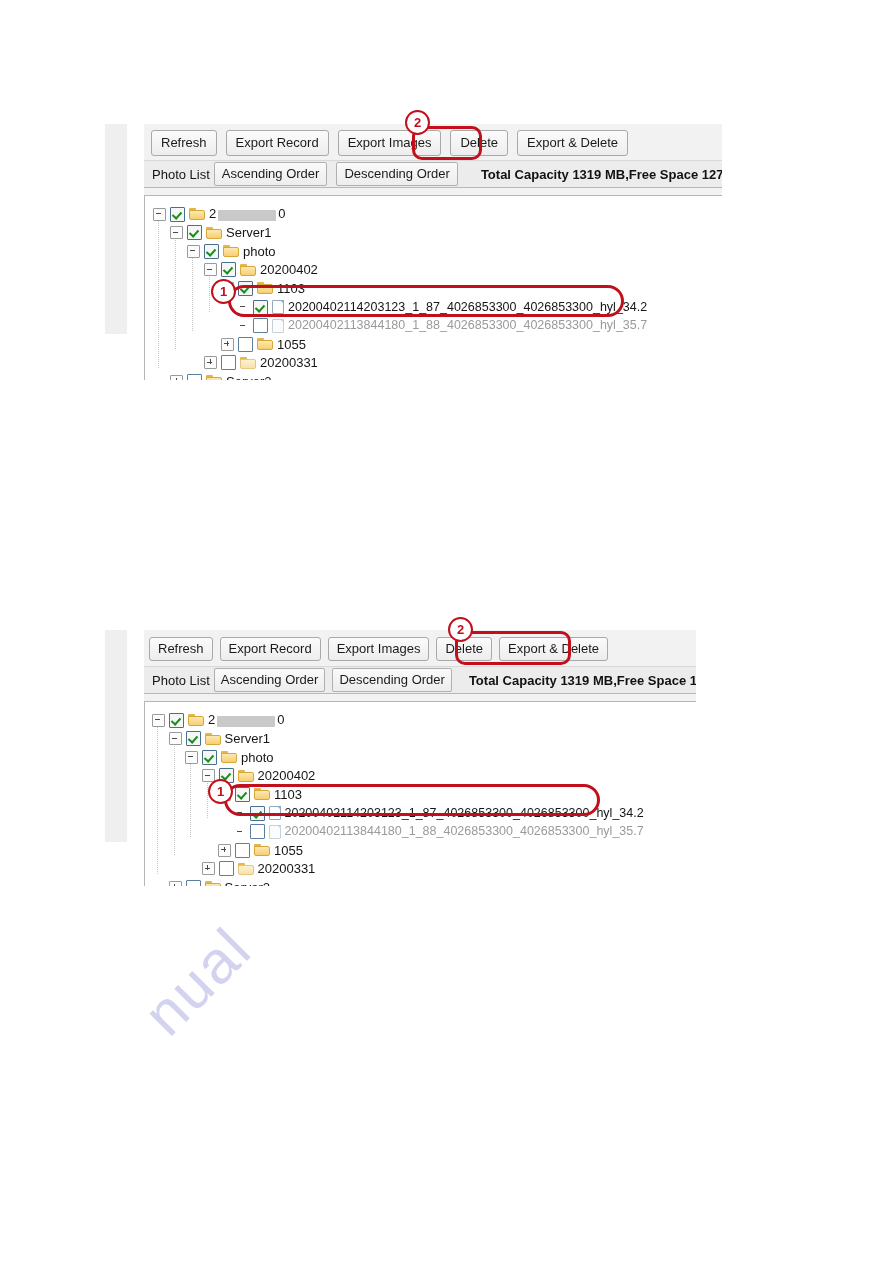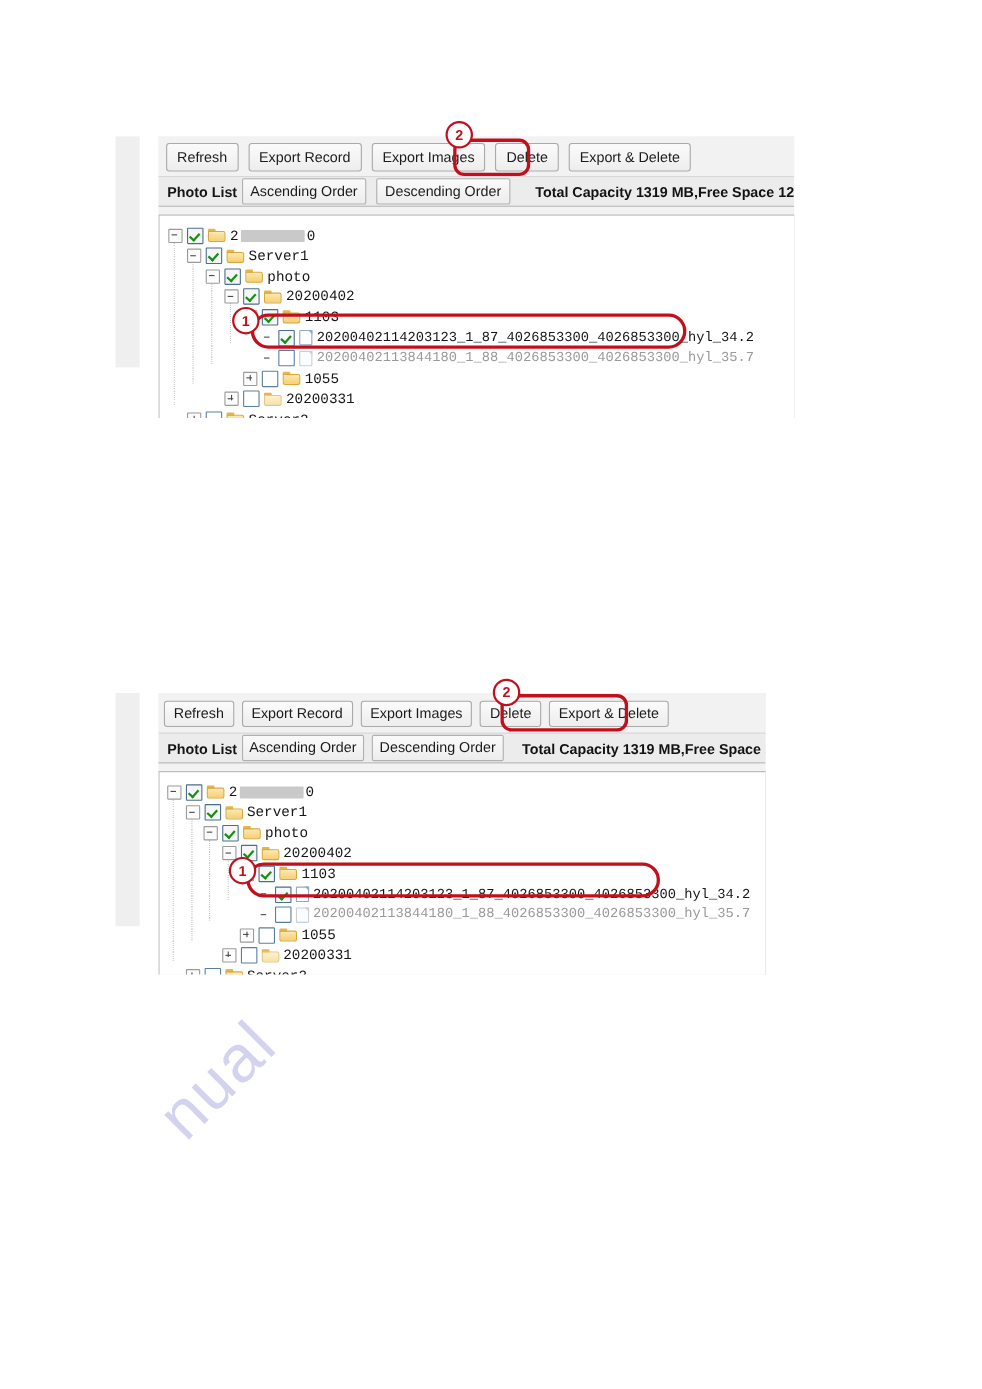--- a/index.html
+++ b/index.html
@@ -29,33 +29,33 @@
     background:linear-gradient(#fbfbfb,#ededed);
     border:1px solid #a9a9a9;border-radius:3px;
     font-size:13px;color:#1b1b1b;line-height:1;
     padding:5px 9px 6px 9px;margin-right:9px;white-space:nowrap;
     font-family:"Liberation Sans",sans-serif;
   }
 
   
   .subbar{position:absolute;display:flex;align-items:center;background:#ececec;
           border-top:1px solid #d8d8d8;border-bottom:1px solid #b8b8b8;}
-  .subbar-title{font-size:13px;font-weight:bold;color:#141414;padding:0 4px 0 8px;white-space:nowrap;}
+  .subbar-title{font-size:13px;font-weight:normal;color:#141414;padding:0 4px 0 8px;white-space:nowrap;}
   .sb-btn{
     background:linear-gradient(#fafafa,#ededed);
     border:1px solid #b0b0b0;border-radius:2px;
     font-size:13px;color:#1b1b1b;padding:3px 7px 4px 7px;margin-right:9px;white-space:nowrap;
   }
   .cap-text{font-size:13px;font-weight:bold;color:#121212;white-space:nowrap;margin-left:14px;}
 
   
   .treebox{position:absolute;background:#ffffff;border:1px solid #b6b6b6;overflow:hidden;}
   .tree{position:absolute;left:0;top:0;right:0;bottom:0;}
   .row{position:absolute;display:flex;align-items:center;height:18px;white-space:nowrap;}
-  .row .lbl{font-size:13px;color:#161616;margin-left:4px;line-height:1;font-family:Liberation Mono, monospace;}
+  .row .lbl{font-size:13px;color:#161616;margin-left:4px;line-height:1;}
   .row .lbl.file{font-size:12.5px;}
   .row.faded .lbl{color:#9a9a9a;}
 
   
   .exp{width:11px;height:11px;border:1px solid #9a9a9a;background:#fcfcfc;border-radius:1px;
        position:relative;flex:0 0 auto;}
   .exp::before{content:"";position:absolute;left:2px;top:4.5px;width:5px;height:1px;background:#4a4a4a;}
   .exp.plus::after{content:"";position:absolute;left:4.5px;top:2px;width:1px;height:5px;background:#4a4a4a;}
   .exp.none{border:none;background:transparent;}
 

